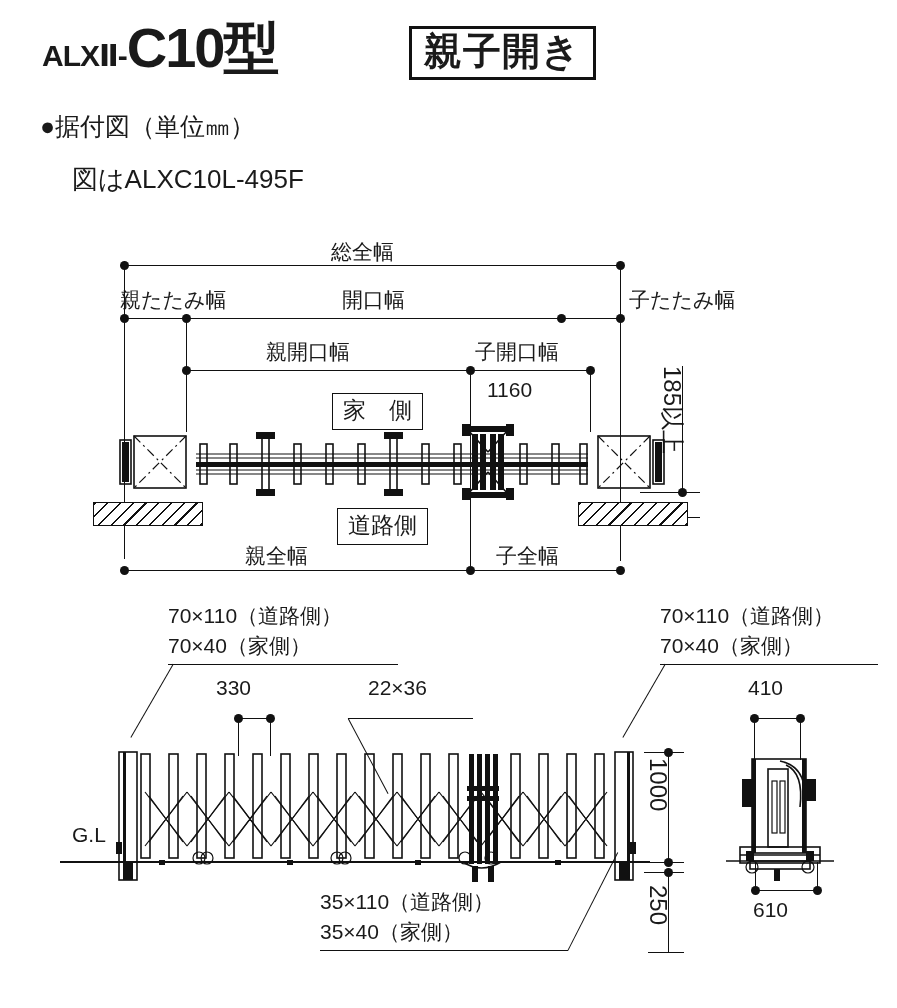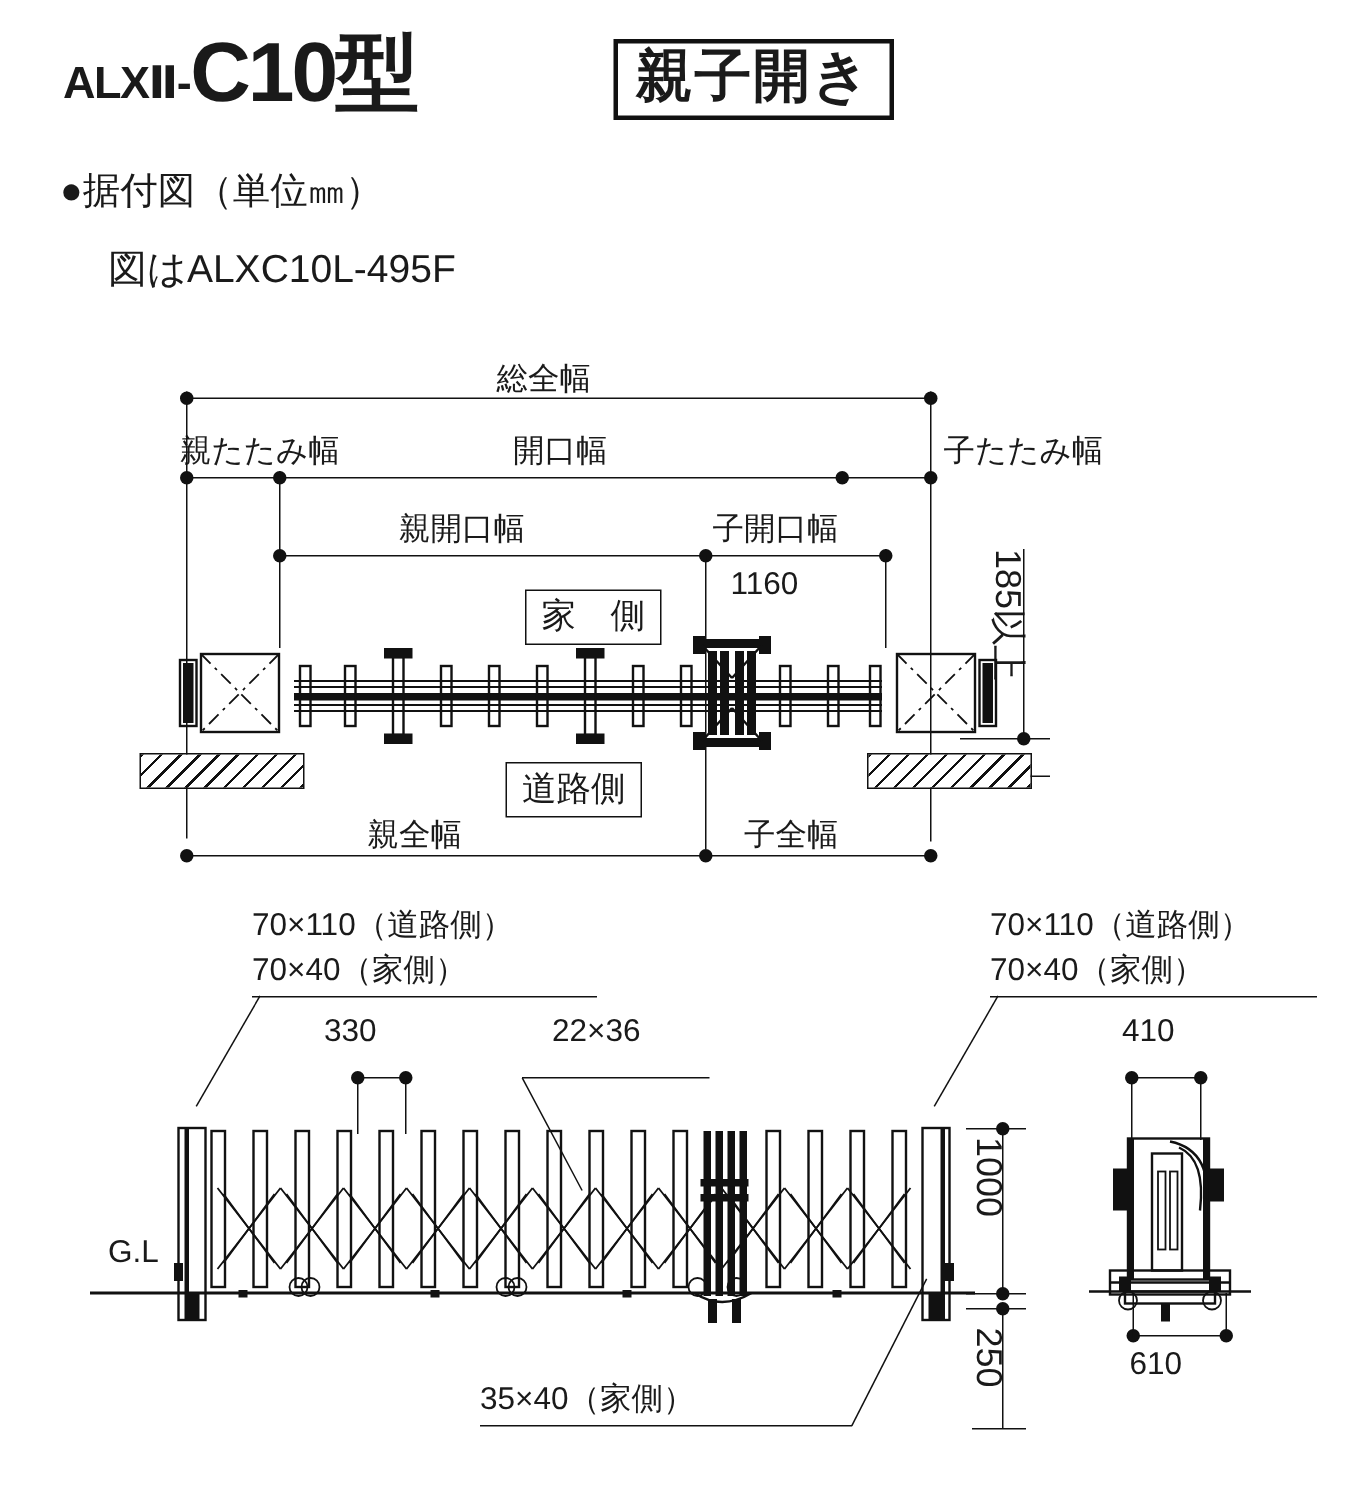--- a/index.html
+++ b/index.html
@@ -75,21 +75,21 @@
   <div class="dimtext" style="left:475px;top:108px;">子開口幅</div>
 
   <div class="dimtext" style="left:487px;top:148px;">1160</div>
 
   <div class="dimtext" style="left:245px;top:312px;">親全幅</div>
 
   <div class="dimtext" style="left:496px;top:312px;">子全幅</div>
 
   <div class="vtext" style="left:688px;top:136px;">185以上</div>
 
-  <div class="boxlabel" style="left:350px;top:163px;font-family:Liberation Mono, monospace;">家　側</div>
+  <div class="boxlabel" style="left:332px;top:163px;font-family:Liberation Mono, monospace;">家　側</div>
   <div class="boxlabel" style="left:337px;top:278px;">道路側</div>
 
   <div class="dline hline" style="left:124px;top:35px;width:496px;"></div>
   <div class="dot" style="left:120px;top:31px;"></div>
   <div class="dot" style="left:616px;top:31px;"></div>
 
   <div class="dline hline" style="left:124px;top:88px;width:496px;"></div>
   <div class="dot" style="left:120px;top:84px;"></div>
   <div class="dot" style="left:182px;top:84px;"></div>
   <div class="dot" style="left:557px;top:84px;"></div>
@@ -284,20 +284,21 @@
       <rect class="stf" x="370" y="4" width="5" height="110"></rect>
       <rect class="stf" x="378" y="4" width="5" height="110"></rect>
       <rect class="stf" x="352" y="36" width="32" height="5"></rect>
       <rect class="stf" x="352" y="46" width="32" height="5"></rect>
       <rect class="stf" x="357" y="116" width="6" height="18"></rect>
       <rect class="stf" x="373" y="116" width="6" height="18"></rect>
       <path class="st" d="M348 112 Q366 124 386 112"></path>
     </g>
   </svg>
 
+  <div class="dimtext" style="left:320px;top:288px;">35×110（道路側）</div>
   <div class="dimtext" style="left:320px;top:318px;">35×40（家側）</div>
   <div class="dline hline" style="left:320px;top:350px;width:248px;"></div>
   <div class="leader" style="left:568px;top:350px;width:110px;transform:rotate(-63deg);transform-origin:left center;"></div>
 
   <div class="vtext" style="left:672px;top:158px;">1000</div>
   <div class="vtext" style="left:672px;top:285px;">250</div>
 
   <div class="dline vline" style="left:668px;top:152px;height:112px;"></div>
   <div class="dline vline" style="left:668px;top:272px;height:80px;"></div>
   <div class="dot" style="left:664px;top:148px;"></div>

